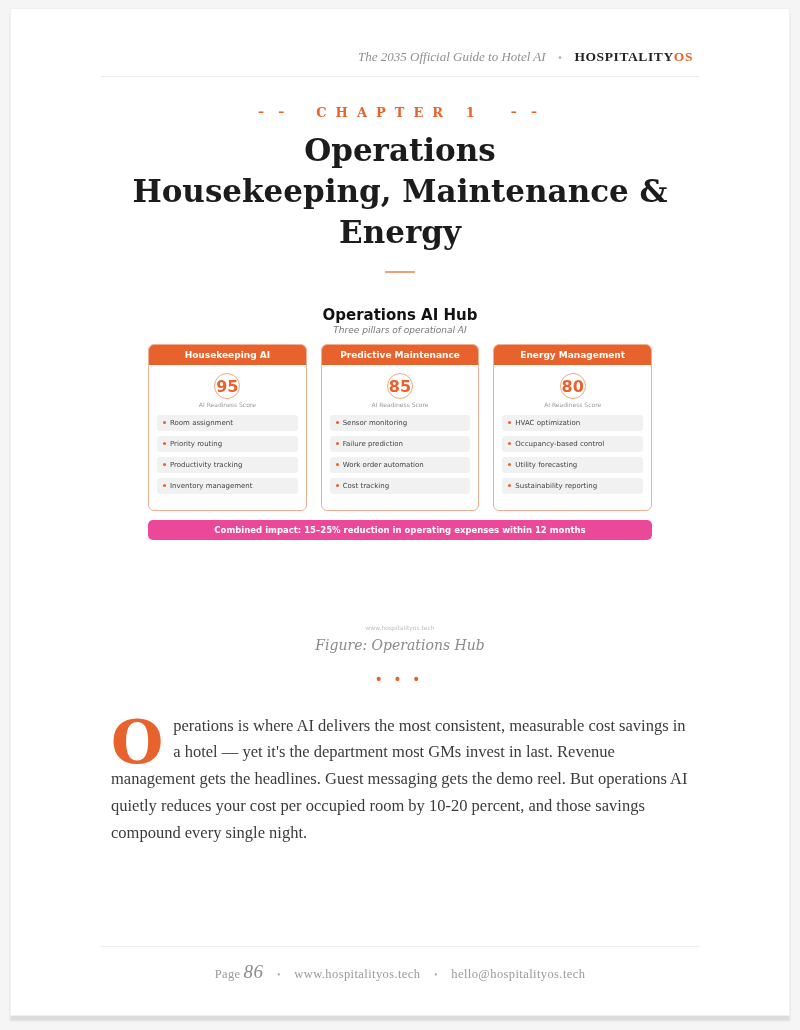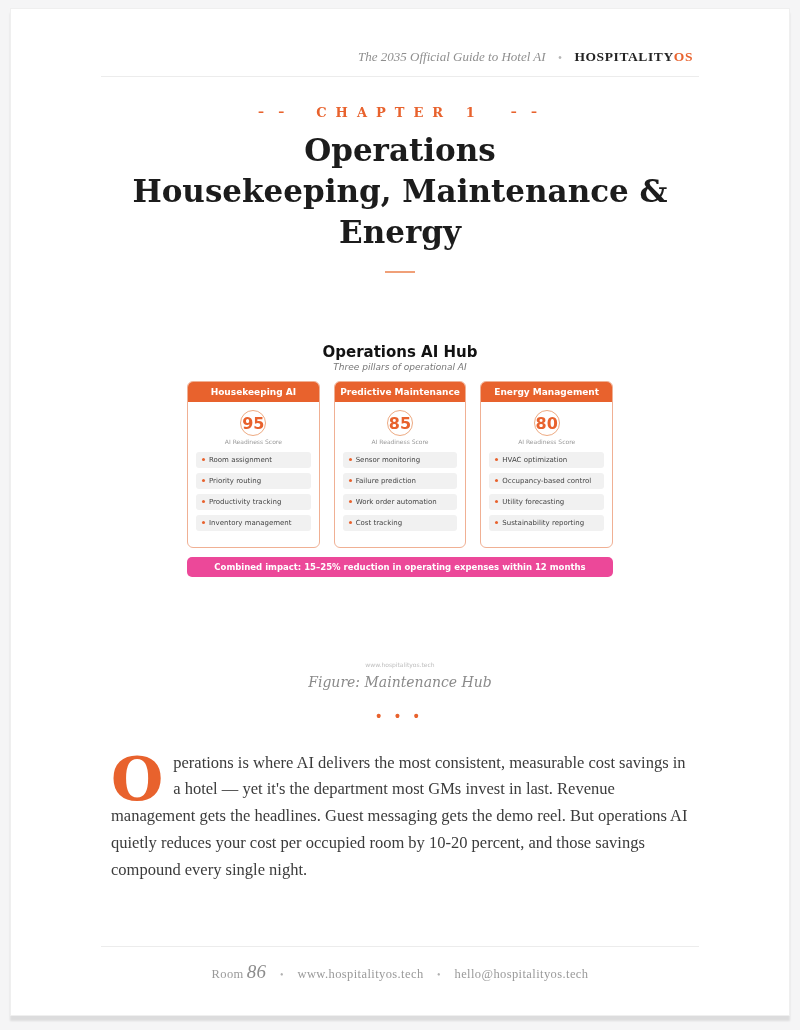--- a/index.html
+++ b/index.html
@@ -43,21 +43,21 @@
     color:#1c1c1c;
     text-align:center;
     margin:9px auto 0;
     max-width:620px;
   }
   .title span { display:inline; }
   .title .t1 { display:block; }
   .title-divider { width:30px; height:2px; background:#f0a078; margin:17px auto 0; }
 
   
-  .figure { width:426px; margin:70px auto 0; font-family:"DejaVu Sans", sans-serif; }
+  .figure { width:504px; margin:33px auto 0; font-family:"DejaVu Sans", sans-serif; }
   .fig-title { font-weight:700; font-size:15px; color:#121212; text-align:center; }
   .fig-subtitle { font-size:9px; font-style:italic; color:#777777; text-align:center; margin-top:1px; }
 
   .pillars { display:flex; gap:14px; margin-top:9px; }
   .pillar-card {
     flex:1;
     background:#fff;
     border:1px solid #f0b094;
     border-radius:6px;
     min-height:167px;
@@ -198,29 +198,29 @@
             <div class="pill"><span class="bullet"></span>HVAC optimization</div>
             <div class="pill"><span class="bullet"></span>Occupancy-based control</div>
             <div class="pill"><span class="bullet"></span>Utility forecasting</div>
             <div class="pill"><span class="bullet"></span>Sustainability reporting</div>
           </div>
         </div>
       <div class="impact-banner">Combined impact: 15–25% reduction in operating expenses within 12 months</div>
       <div class="watermark">www.hospitalityos.tech</div>
     </div>
 
-    <div class="caption">Figure: Maintenance Hub</div>
+    <div class="caption">Figure: Operations Hub</div>
 
     <div class="section-dots">• • •</div>
 
     <p class="body-text"><span class="dropcap">O</span><span>perations is where AI delivers the most consistent, measurable cost savings in a hotel — yet it's the department most GMs invest in last. Revenue management gets the headlines. Guest messaging gets the demo reel. But operations AI quietly reduces your cost per occupied room by 10-20 percent, and those savings compound every single night.</span></p>
 
   </div>
 
   <div class="footer">
-    <span>Room</span><span class="pagenum">86</span>
+    <span>Page</span><span class="pagenum">86</span>
     <span class="sep">•</span>
     <span>www.hospitalityos.tech</span>
     <span class="sep">•</span>
     <span>hello@hospitalityos.tech</span>
   </div>
 
 </div>
 
 </body></html>

